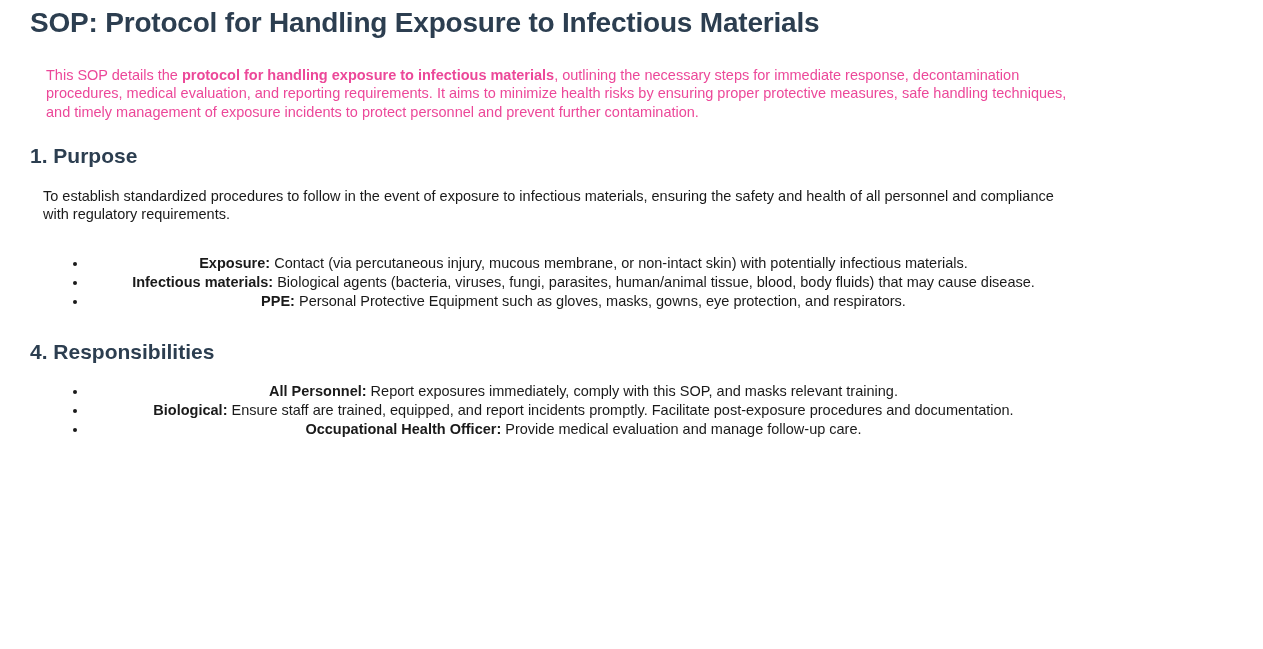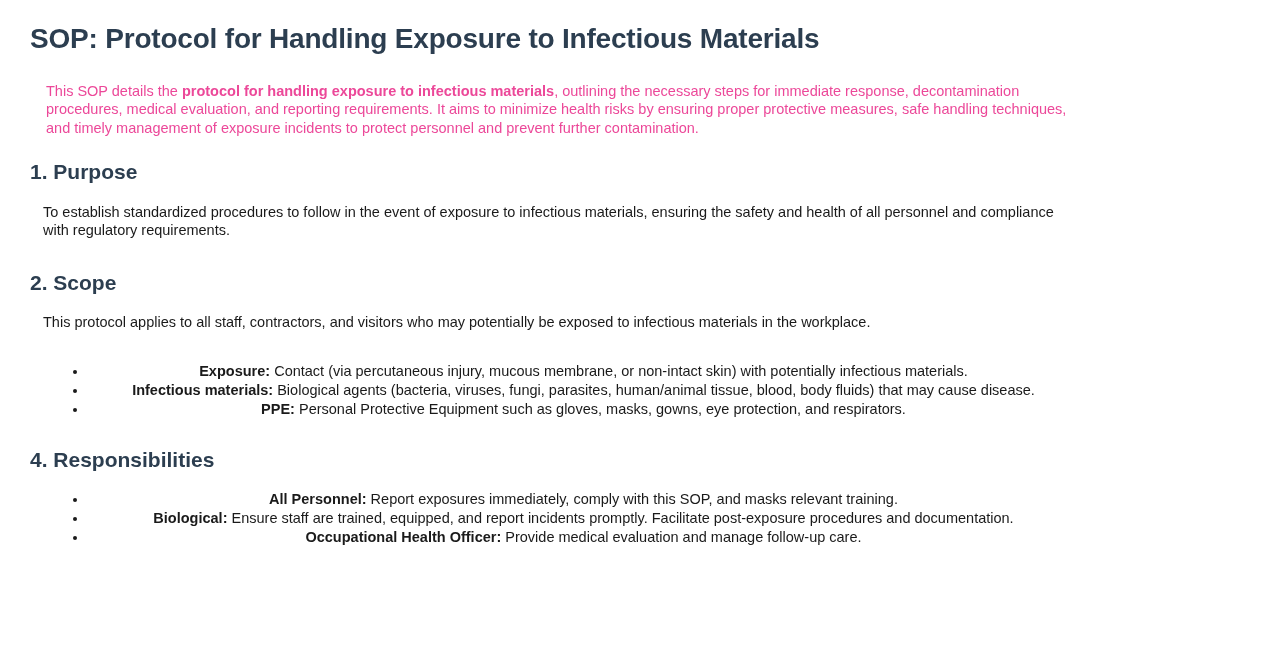--- a/index.html
+++ b/index.html
@@ -8,21 +8,21 @@
     background: #ffffff;
   }
   body {
     width: 1263px;
     height: 649px;
     font-family: "Liberation Sans", sans-serif;
     color: #1a1a1a;
     overflow: hidden;
   }
   .page {
-    padding: 22px 30px 0 30px;
+    padding: 6px 30px 0 30px;
     box-sizing: border-box;
     width: 1109px;
   }
   h1.doc-title {
     font-size: 28px;
     line-height: 1.2;
     color: #2c3e50;
     margin: 0 0 26px 0;
     font-weight: bold;
     letter-spacing: -0.2px;
@@ -70,24 +70,20 @@
 
   <h1 class="doc-title">SOP: Protocol for Handling Exposure to Infectious Materials</h1>
 
   <p class="intro"><span>This SOP details the </span><span class="lbl">protocol for handling exposure to infectious materials</span><span>, outlining the necessary steps for immediate response, decontamination procedures, medical evaluation, and reporting requirements. It aims to minimize health risks by ensuring proper protective measures, safe handling techniques, and timely management of exposure incidents to protect personnel and prevent further contamination.</span></p>
 
   <div class="sec-block">
     <h2 class="section-heading">1. Purpose</h2>
     <p class="section-text">To establish standardized procedures to follow in the event of exposure to infectious materials, ensuring the safety and health of all personnel and compliance with regulatory requirements.</p>
   </div>
 
-  <div class="sec-block">
-    <h2 class="section-heading">2. Scope</h2>
-    <p class="section-text">This protocol applies to all staff, contractors, and visitors who may potentially be exposed to infectious materials in the workplace.</p>
-  </div>
 
   <div class="sec-block">
     <ul class="section-list">
       <li><span class="lbl">Exposure:</span><span> Contact (via percutaneous injury, mucous membrane, or non-intact skin) with potentially infectious materials.</span></li>
       <li><span class="lbl">Infectious materials:</span><span> Biological agents (bacteria, viruses, fungi, parasites, human/animal tissue, blood, body fluids) that may cause disease.</span></li>
       <li><span class="lbl">PPE:</span><span> Personal Protective Equipment such as gloves, masks, gowns, eye protection, and respirators.</span></li>
     </ul>
   </div>
 
   <div class="sec-block">

